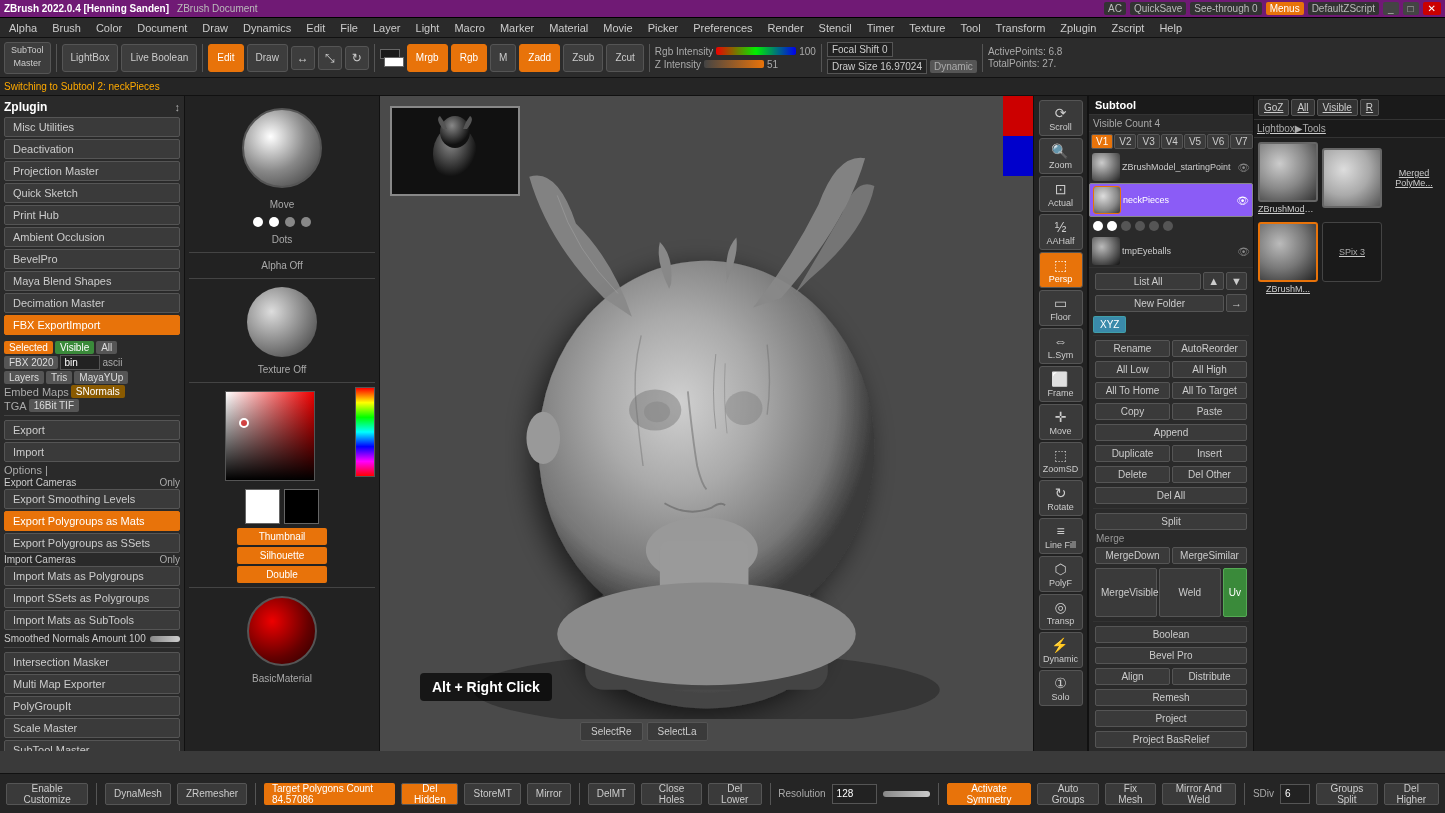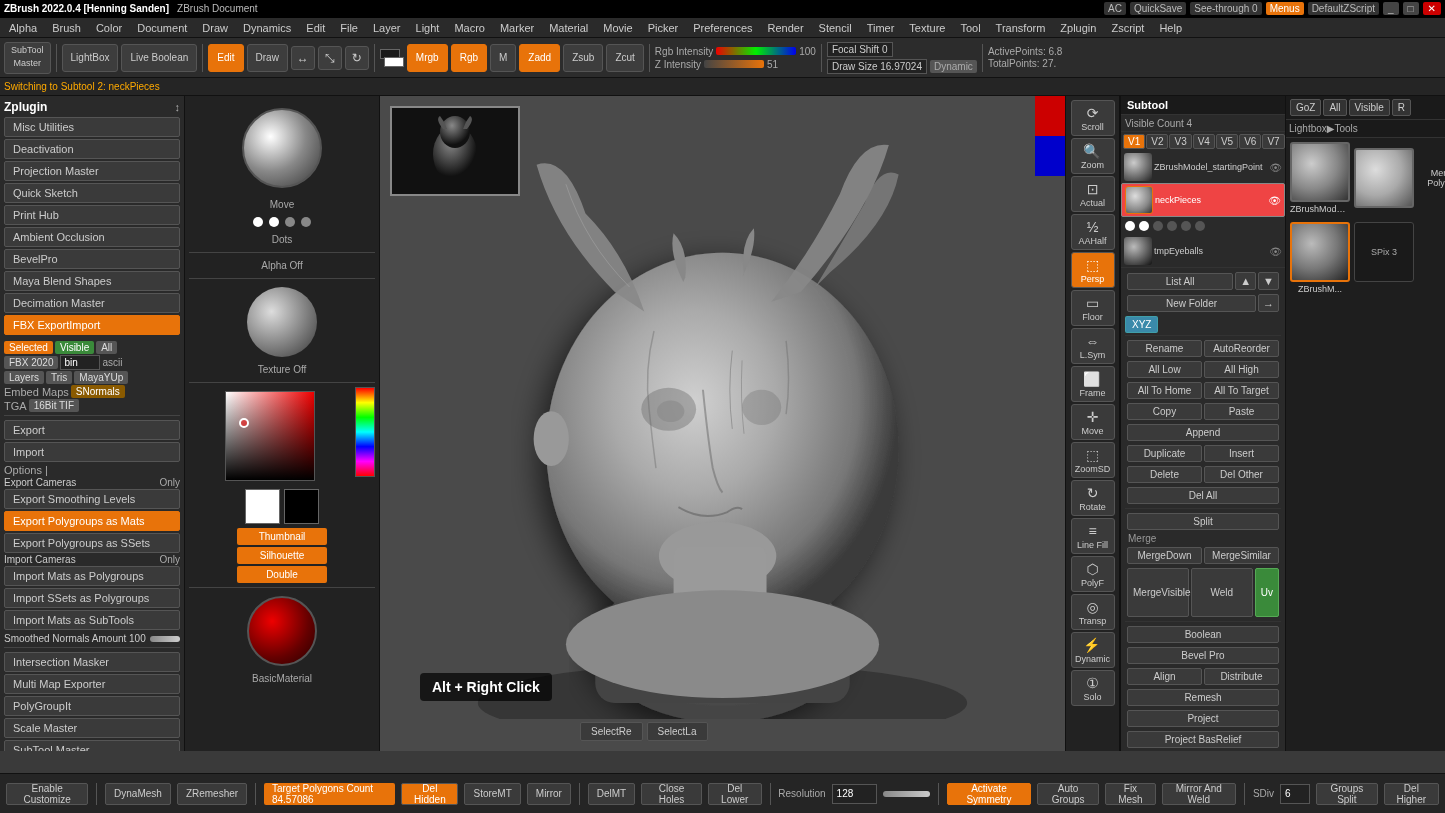--- a/index.html
+++ b/index.html
@@ -1,19 +1,19 @@
 <!DOCTYPE html>
 <html><head>
   <meta charset="utf-8">
   <style>
     * { box-sizing: border-box; margin: 0; padding: 0; }
     body { background: #3a3a3a; color: #ccc; font-family: Arial, sans-serif; font-size: 11px; width: 1445px; height: 813px; overflow: hidden; }
     
     
-    #titlebar { background: #000000; height: 18px; display: flex; align-items: center; padding: 0 4px; gap: 8px; color: #aaa; font-size: 10px; border-bottom: 1px solid #000; }
+    #titlebar { background: #701a75; height: 18px; display: flex; align-items: center; padding: 0 4px; gap: 8px; color: #aaa; font-size: 10px; border-bottom: 1px solid #000; }
     #titlebar span { color: #bbb; }
     #titlebar .title-main { color: #fff; font-weight: bold; }
     #titlebar .mem-info { color: #aaa; }
     #titlebar .right-icons { margin-left: auto; display: flex; gap: 4px; align-items: center; }
     
     
     #menubar { background: #2a2a2a; height: 20px; display: flex; align-items: center; padding: 0 2px; gap: 1px; border-bottom: 1px solid #111; }
     .menu-item { padding: 2px 7px; color: #ccc; cursor: pointer; font-size: 11px; border-radius: 2px; }
     
     
@@ -88,21 +88,21 @@
     .rp-label { color: #999; font-size: 10px; padding: 1px 3px; }
     .rp-uv-btn { background: #3a8a3a; border: 1px solid #5a5; border-radius: 2px; color: #fff; padding: 18px 5px; cursor: pointer; font-size: 10px; }
     .version-tabs { display: flex; gap: 1px; padding: 2px; }
     .vtab { background: #3a3a3a; border: 1px solid #555; border-radius: 2px; color: #ccc; padding: 1px 4px; cursor: pointer; font-size: 10px; }
     .vtab.active { background: #e8730a; color: #fff; }
     .rp-dots-row { display: flex; gap: 4px; padding: 4px; align-items: center; }
     .rp-dot { width: 10px; height: 10px; border-radius: 50%; background: #555; }
     .rp-dot.active { background: #fff; }
     
     
-    #far-right { width: 160px; background: #1e1e1e; border-left: 1px solid #111; display: flex; flex-direction: column; overflow-y: auto; }
+    #far-right { width: 192px; background: #1e1e1e; border-left: 1px solid #111; display: flex; flex-direction: column; overflow-y: auto; text-decoration: underline; }
     .fr-top { background: #1a1a1a; padding: 3px 4px; display: flex; gap: 2px; flex-wrap: wrap; border-bottom: 1px solid #333; }
     .fr-btn { background: #333; border: 1px solid #555; border-radius: 2px; color: #ccc; padding: 2px 5px; cursor: pointer; font-size: 10px; }
     .fr-thumb-row { display: flex; gap: 4px; padding: 4px; }
     .fr-model-name { color: #ccc; font-size: 9px; text-align: center; overflow: hidden; text-overflow: ellipsis; }
     
     
     #bottom-bar { position: fixed; bottom: 0; left: 0; right: 0; height: 40px; background: #252525; border-top: 1px solid #111; display: flex; align-items: center; padding: 0 6px; gap: 6px; }
     .bb-btn { background: #3a3a3a; border: 1px solid #555; border-radius: 2px; color: #ccc; padding: 3px 8px; cursor: pointer; font-size: 10px; height: 22px; display: flex; align-items: center; }
     .bb-btn.accent { background: #e8730a; color: #fff; border-color: #e8730a; }
     .bb-btn.active { background: #e8730a; color: #fff; }
@@ -523,21 +523,21 @@
     </div>
 
     <div style="border-bottom:1px solid #333;">
 
       <div class="rp-subtool-row">
         <div style="width:28px;height:28px;background:radial-gradient(circle at 35% 35%, #ccc, #666 60%, #222 100%);border-radius:3px;flex-shrink:0;"></div>
         <span class="rp-thumb-name">ZBrushModel_startingPoint</span>
         <span class="rp-eye">👁</span>
       </div>
 
-      <div class="rp-subtool-row active" style="background:#ef4444;">
+      <div class="rp-subtool-row active" style="background:#8b5cf6;">
         <div style="width:28px;height:28px;background:radial-gradient(circle at 35% 35%, #ddd, #888 60%, #333 100%);border-radius:3px;flex-shrink:0;border:1px solid #e8730a;"></div>
         <span class="rp-thumb-name" style="color:#fff;">neckPieces</span>
         <span style="color:#fff;font-size:10px;">👁</span>
       </div>
 
       <div class="rp-dots-row">
         <div class="rp-dot active"></div>
         <div class="rp-dot active"></div>
         <div class="rp-dot"></div>
         <div class="rp-dot"></div>

